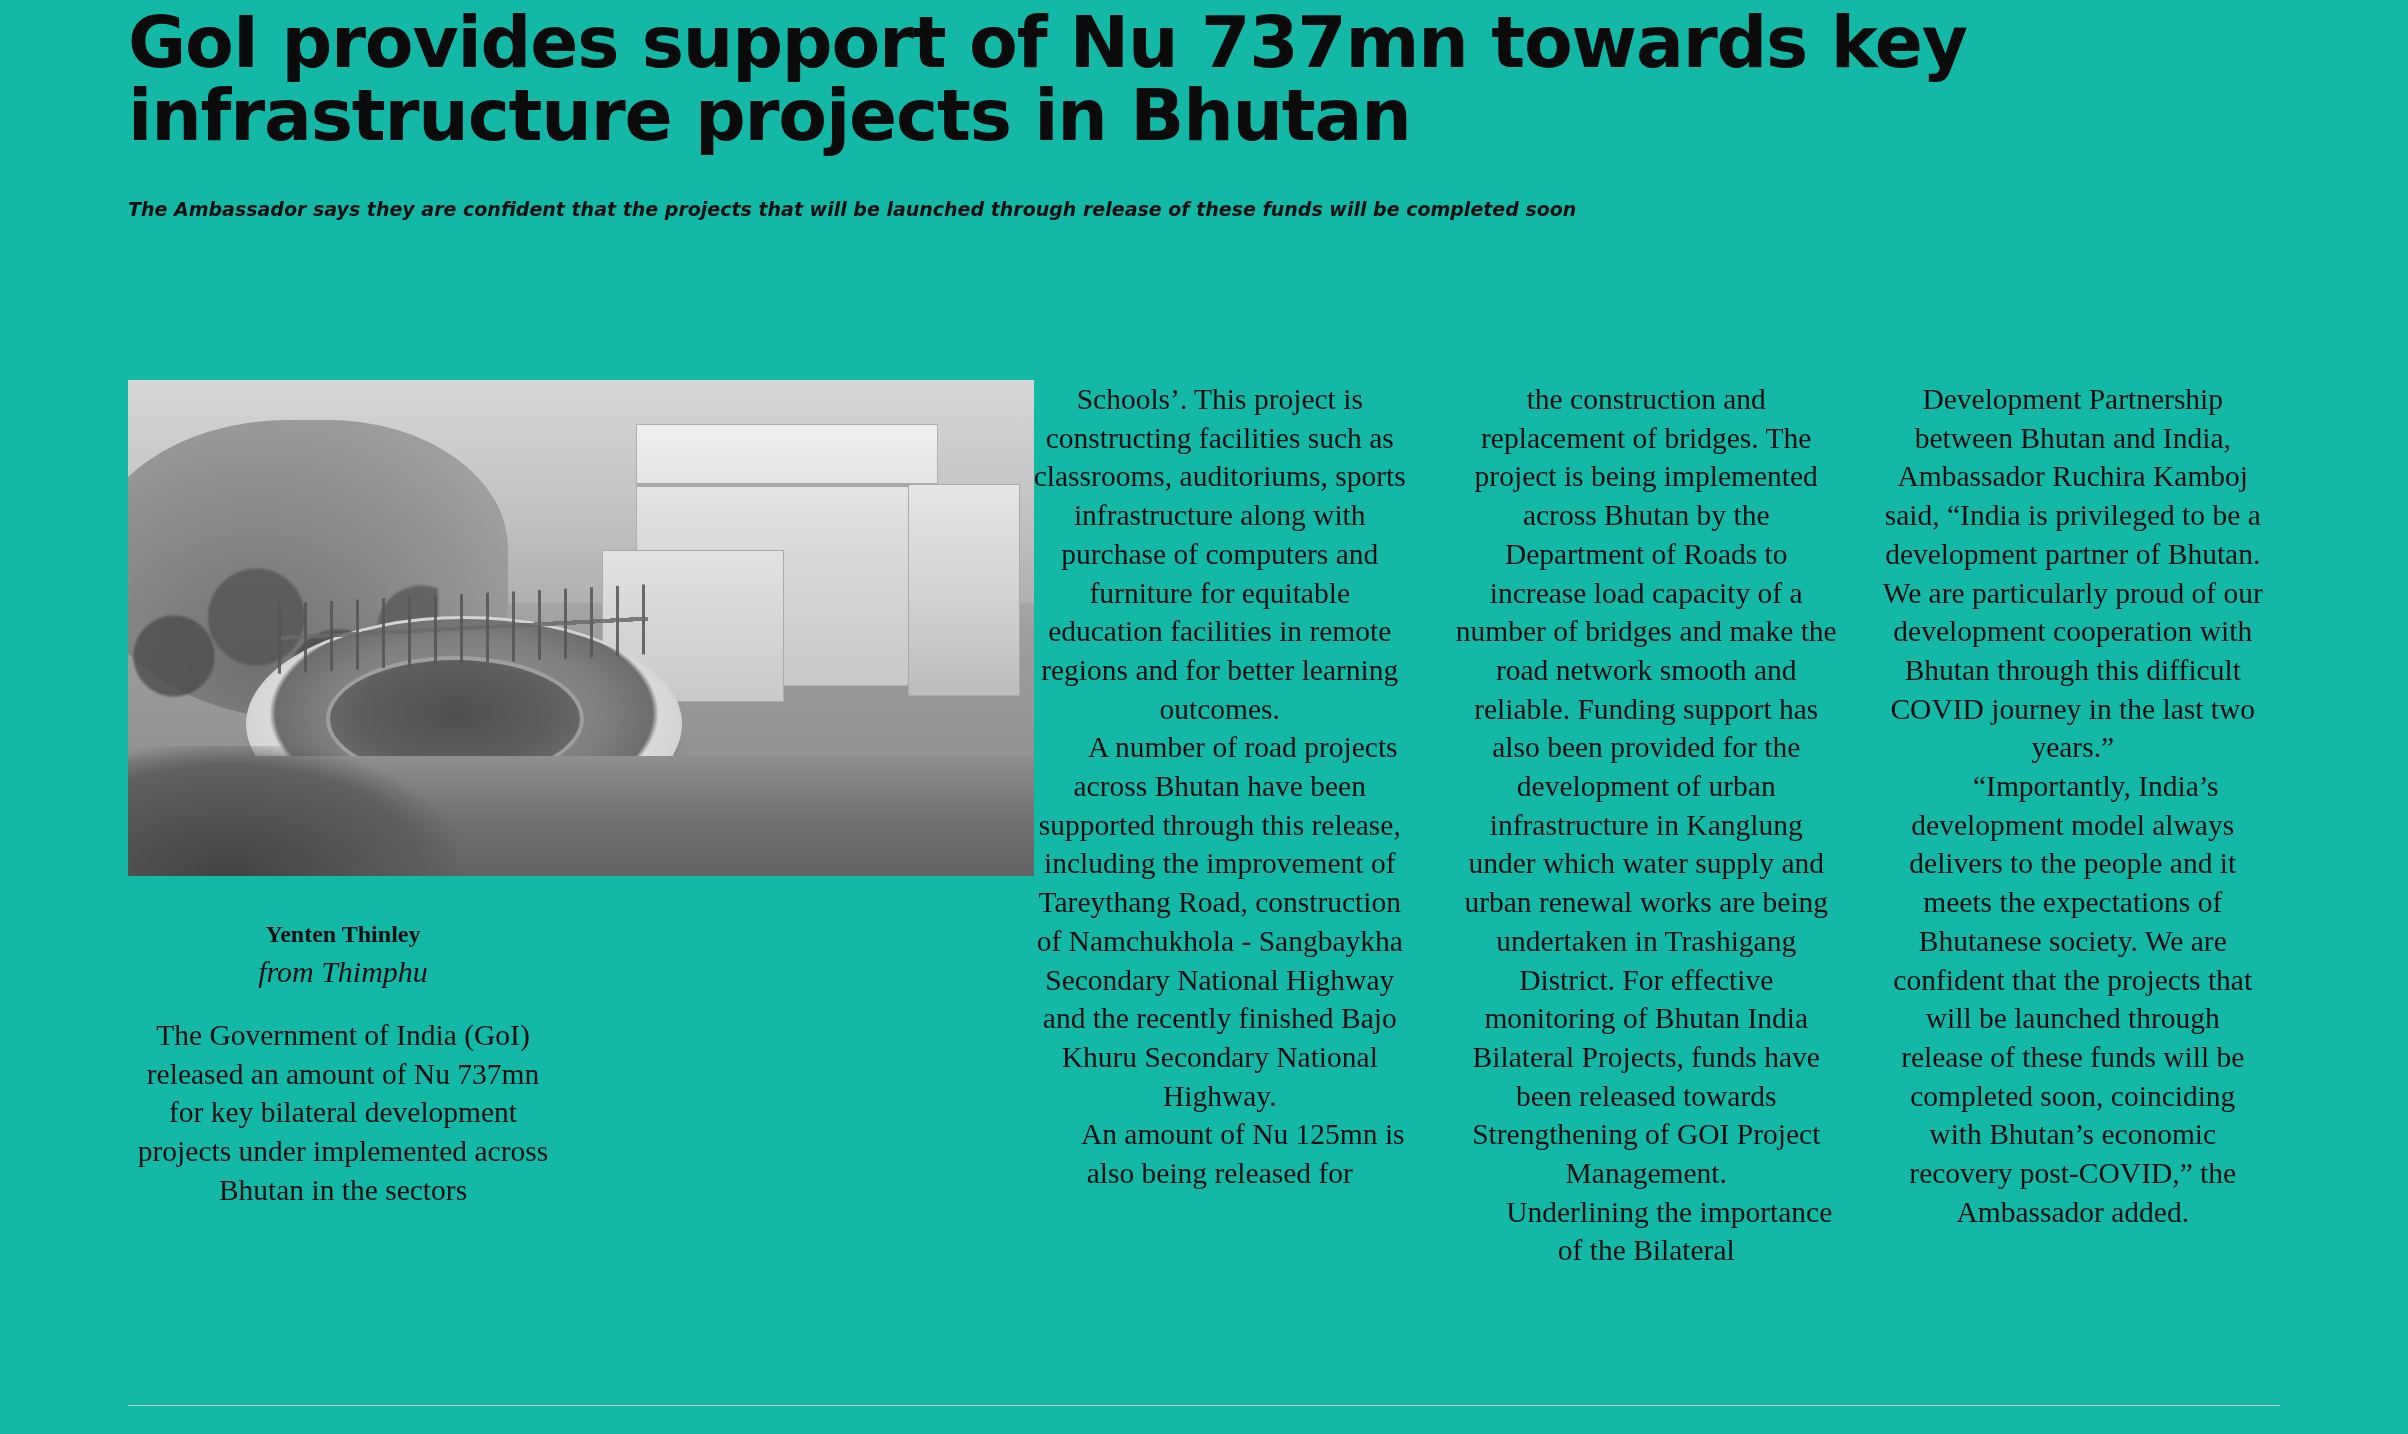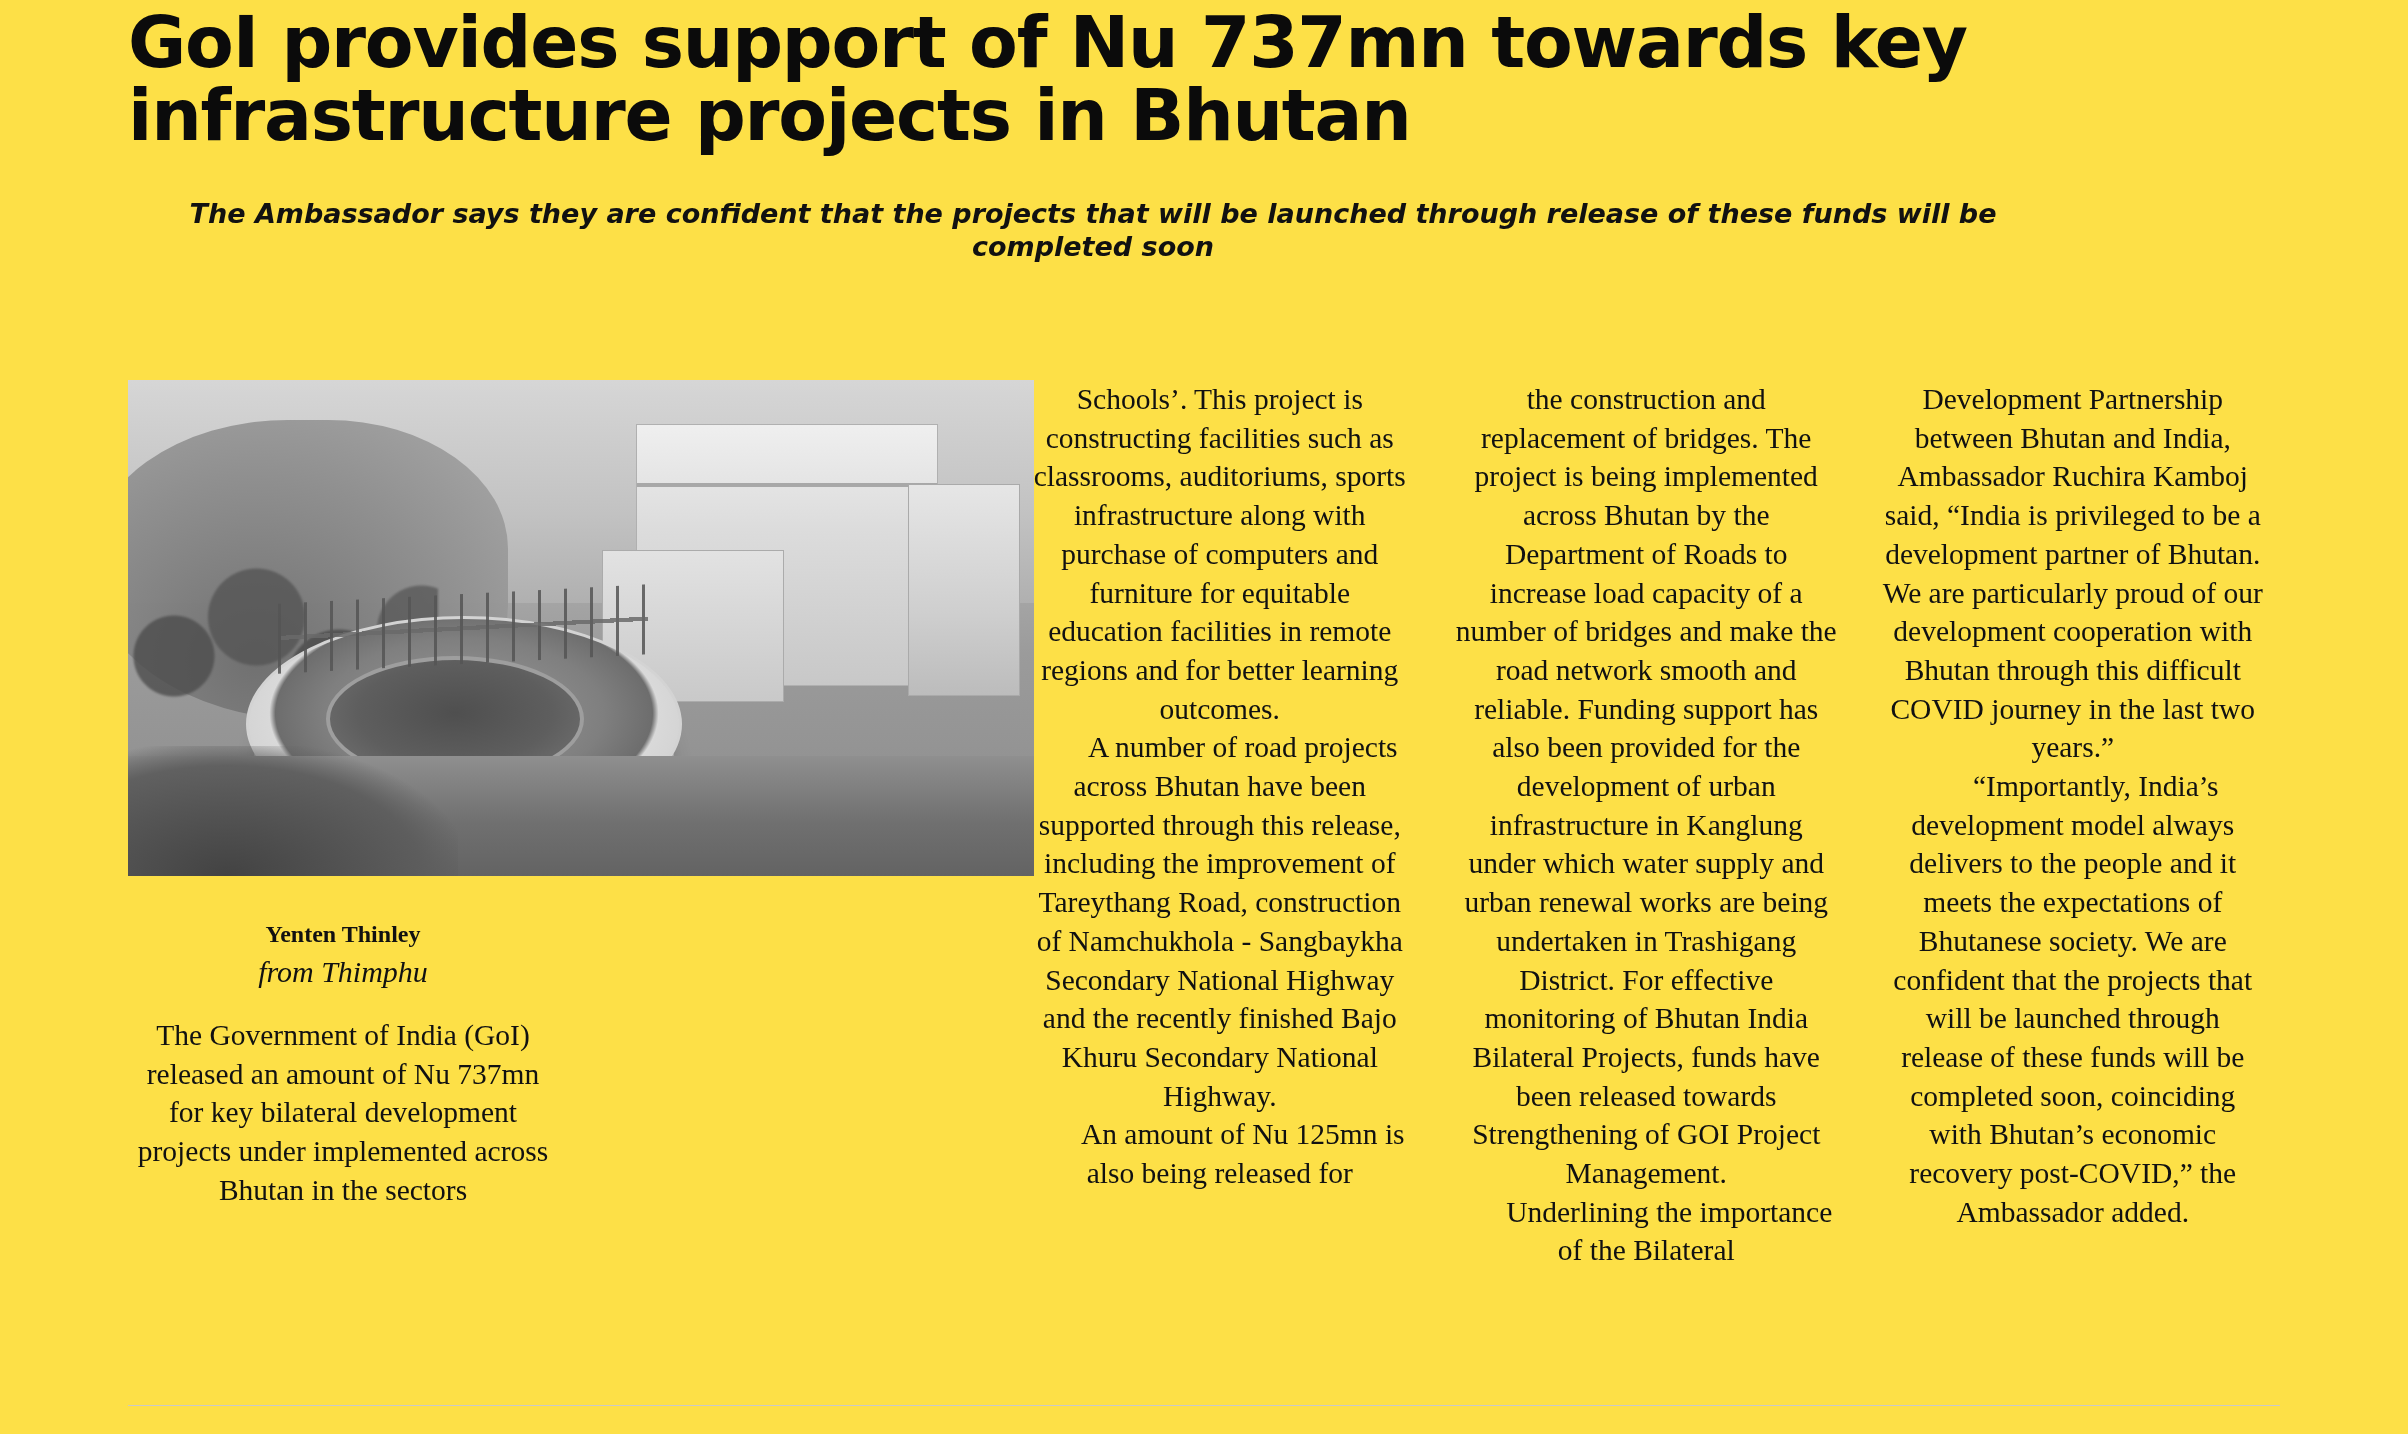--- a/index.html
+++ b/index.html
@@ -11,45 +11,44 @@
     width: 2408px;
     height: 1434px;
     font-family: "Liberation Serif", serif;
     color: #111111;
     overflow: hidden;
   }
   .page {
     position: relative;
     width: 2408px;
     height: 1434px;
-    background: #fde047;
+    background: #14b8a6;
     box-sizing: border-box;
     padding: 0 128px;
   }
   .headline {
     font-family: "DejaVu Sans", sans-serif;
     font-weight: bold;
     font-size: 71px;
     line-height: 1.03;
     letter-spacing: -1.2px;
     color: #0b0b0b;
     margin: 0;
     padding-top: 6px;
     max-width: 2060px;
   }
   .subhead {
     font-family: "DejaVu Sans", sans-serif;
     font-style: italic;
     font-weight: bold;
-    font-size: 27px;
+    font-size: 19px;
     line-height: 1.2;
     color: #111111;
     margin-top: 46px;
     max-width: 1930px;
-    text-align: center;
   }
   .content {
     position: absolute;
     top: 380px;
     left: 128px;
     right: 128px;
     bottom: 60px;
     display: flex;
     gap: 0px;
   }

